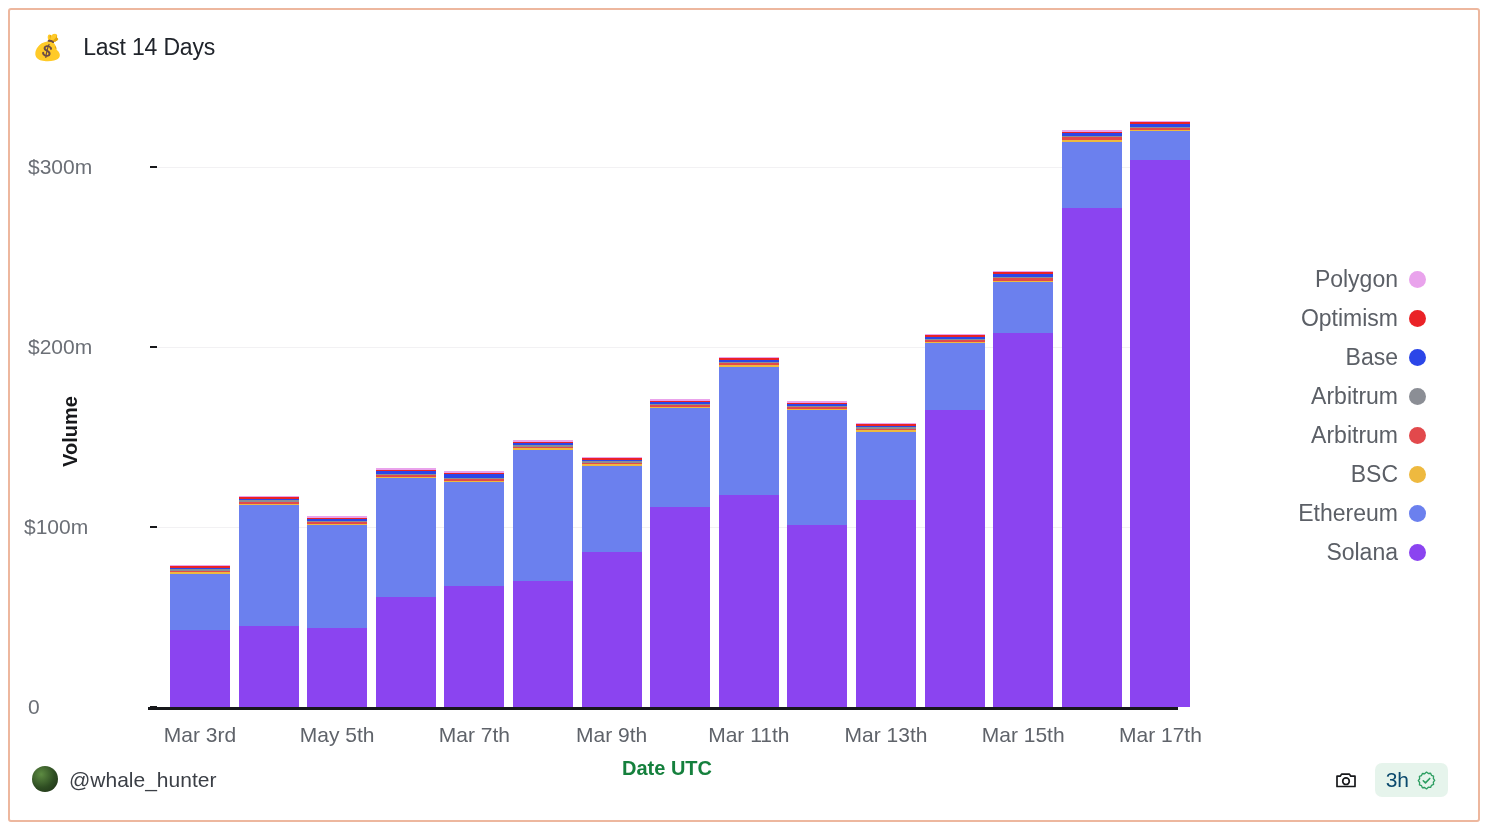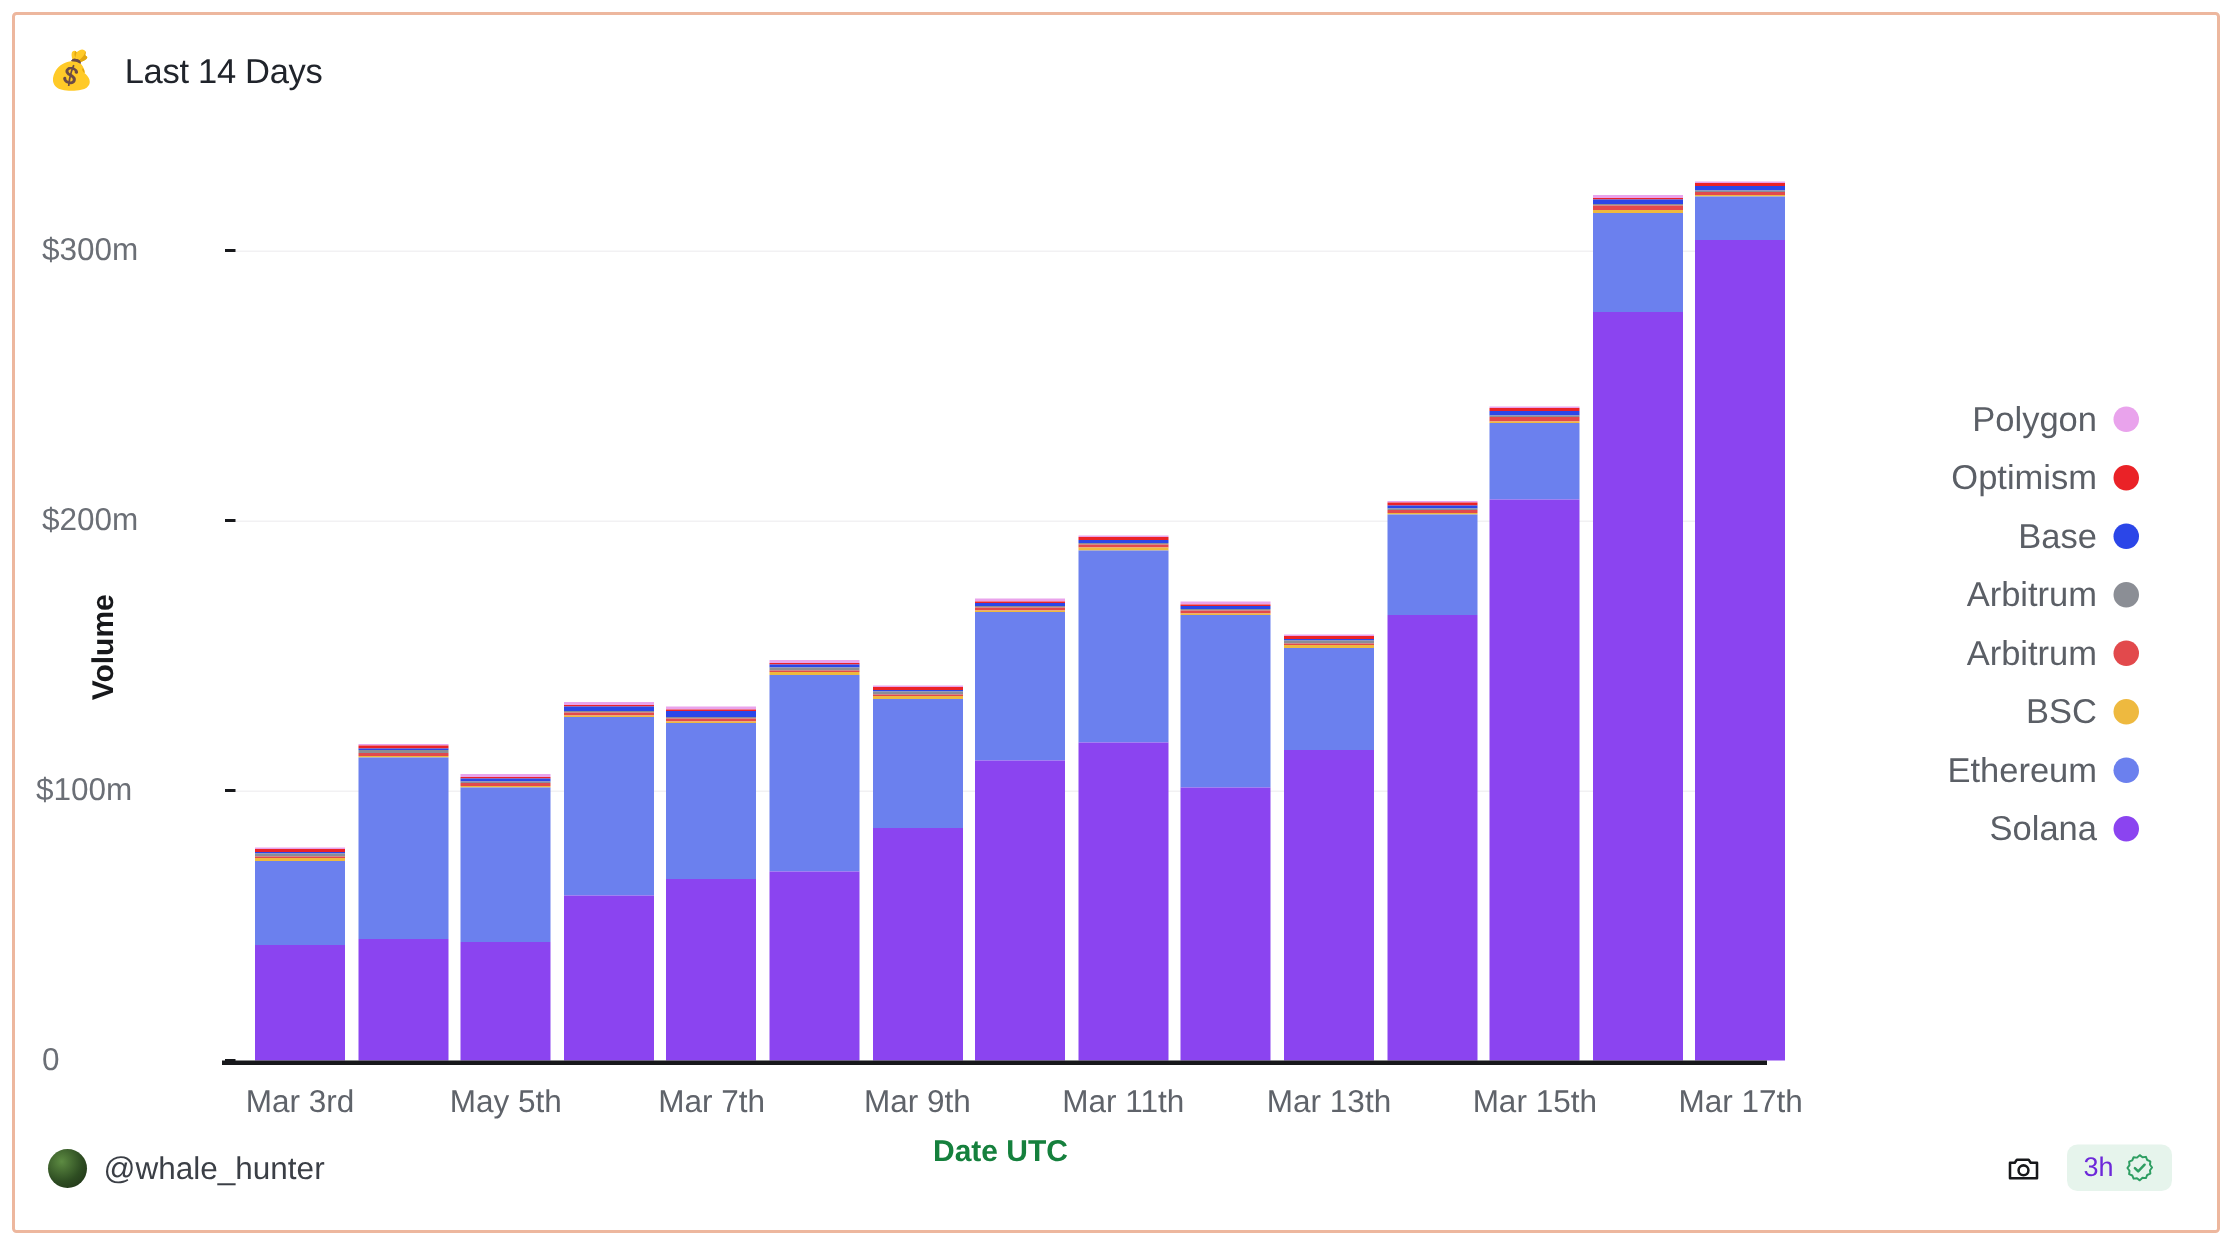--- a/index.html
+++ b/index.html
@@ -165,21 +165,21 @@
   #camera-btn {
     width: 30px; height: 30px;
     display: flex; align-items: center; justify-content: center;
     cursor: pointer;
   }
   #freshness-badge {
     display: flex; align-items: center; gap: 7px;
     background: #e6f4ec; border-radius: 7px;
     padding: 5px 11px;
   }
-  #freshness-label { font-size: 18px; color: #6d28d9; font-weight: 400; }
+  #freshness-label { font-size: 21px; color: #0c4a6e; font-weight: 400; }
 </style>
 </head>
 <body>
 
 <div id="card">
 
   <div id="header">
     <span id="money-icon">💰</span>
     <span id="subtitle">Last 14 Days</span>
   </div>

